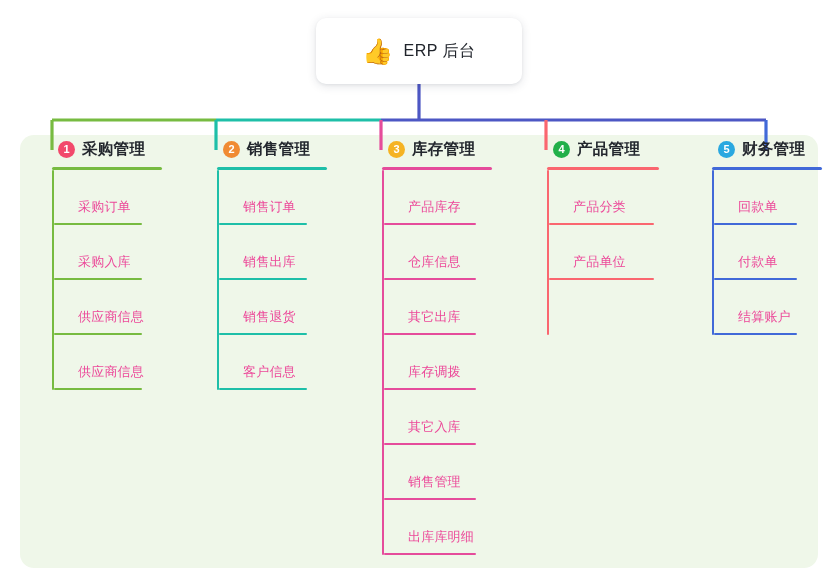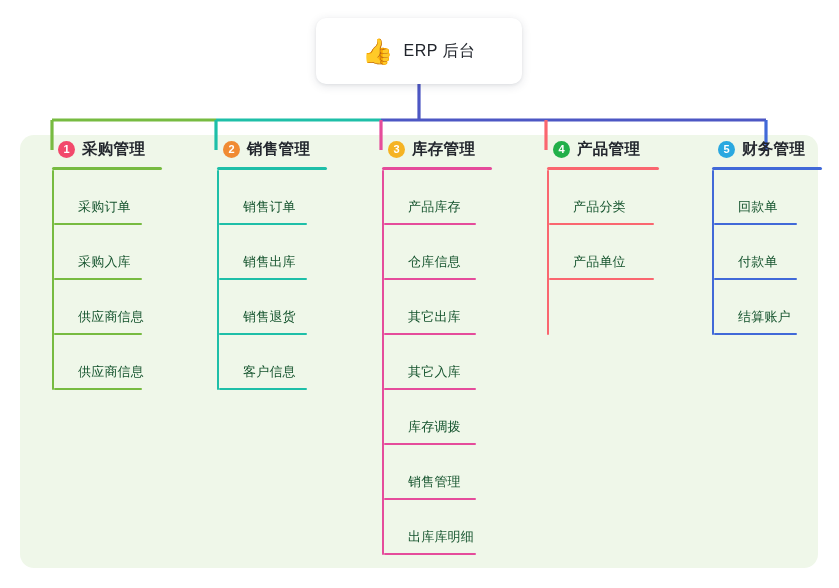--- a/index.html
+++ b/index.html
@@ -147,21 +147,21 @@
     position: relative;
     height: 55px;
     box-sizing: border-box;
     margin-left: 2px;
   }
   .leaf-label {
     position: absolute;
     left: 24px;
     bottom: 9px;
     font-size: 13px;
-    color: #14532d;
+    color: #ec4899;
     white-space: nowrap;
     letter-spacing: 0.2px;
   }
   .leaf-rule {
     position: absolute;
     left: 0px;
     bottom: 0px;
     height: 2px;
     border-radius: 1px;
   }
@@ -263,25 +263,25 @@
           </div>
           <div class="leaf">
             <span class="leaf-label">仓库信息</span>
             <div class="leaf-rule" style="background: rgb(229, 76, 155); width: 92px;"></div>
           </div>
           <div class="leaf">
             <span class="leaf-label">其它出库</span>
             <div class="leaf-rule" style="background: rgb(229, 76, 155); width: 92px;"></div>
           </div>
           <div class="leaf">
+            <span class="leaf-label">库存调拨</span>
+            <div class="leaf-rule" style="background: rgb(229, 76, 155); width: 92px;"></div>
+          </div>
+          <div class="leaf">
             <span class="leaf-label">其它入库</span>
-            <div class="leaf-rule" style="background: rgb(229, 76, 155); width: 92px;"></div>
-          </div>
-          <div class="leaf">
-            <span class="leaf-label">库存调拨</span>
             <div class="leaf-rule" style="background: rgb(229, 76, 155); width: 92px;"></div>
           </div>
           <div class="leaf">
             <span class="leaf-label">销售管理</span>
             <div class="leaf-rule" style="background: rgb(229, 76, 155); width: 92px;"></div>
           </div>
           <div class="leaf">
             <span class="leaf-label">出库库明细</span>
             <div class="leaf-rule" style="background: rgb(229, 76, 155); width: 92px;"></div>
           </div>

